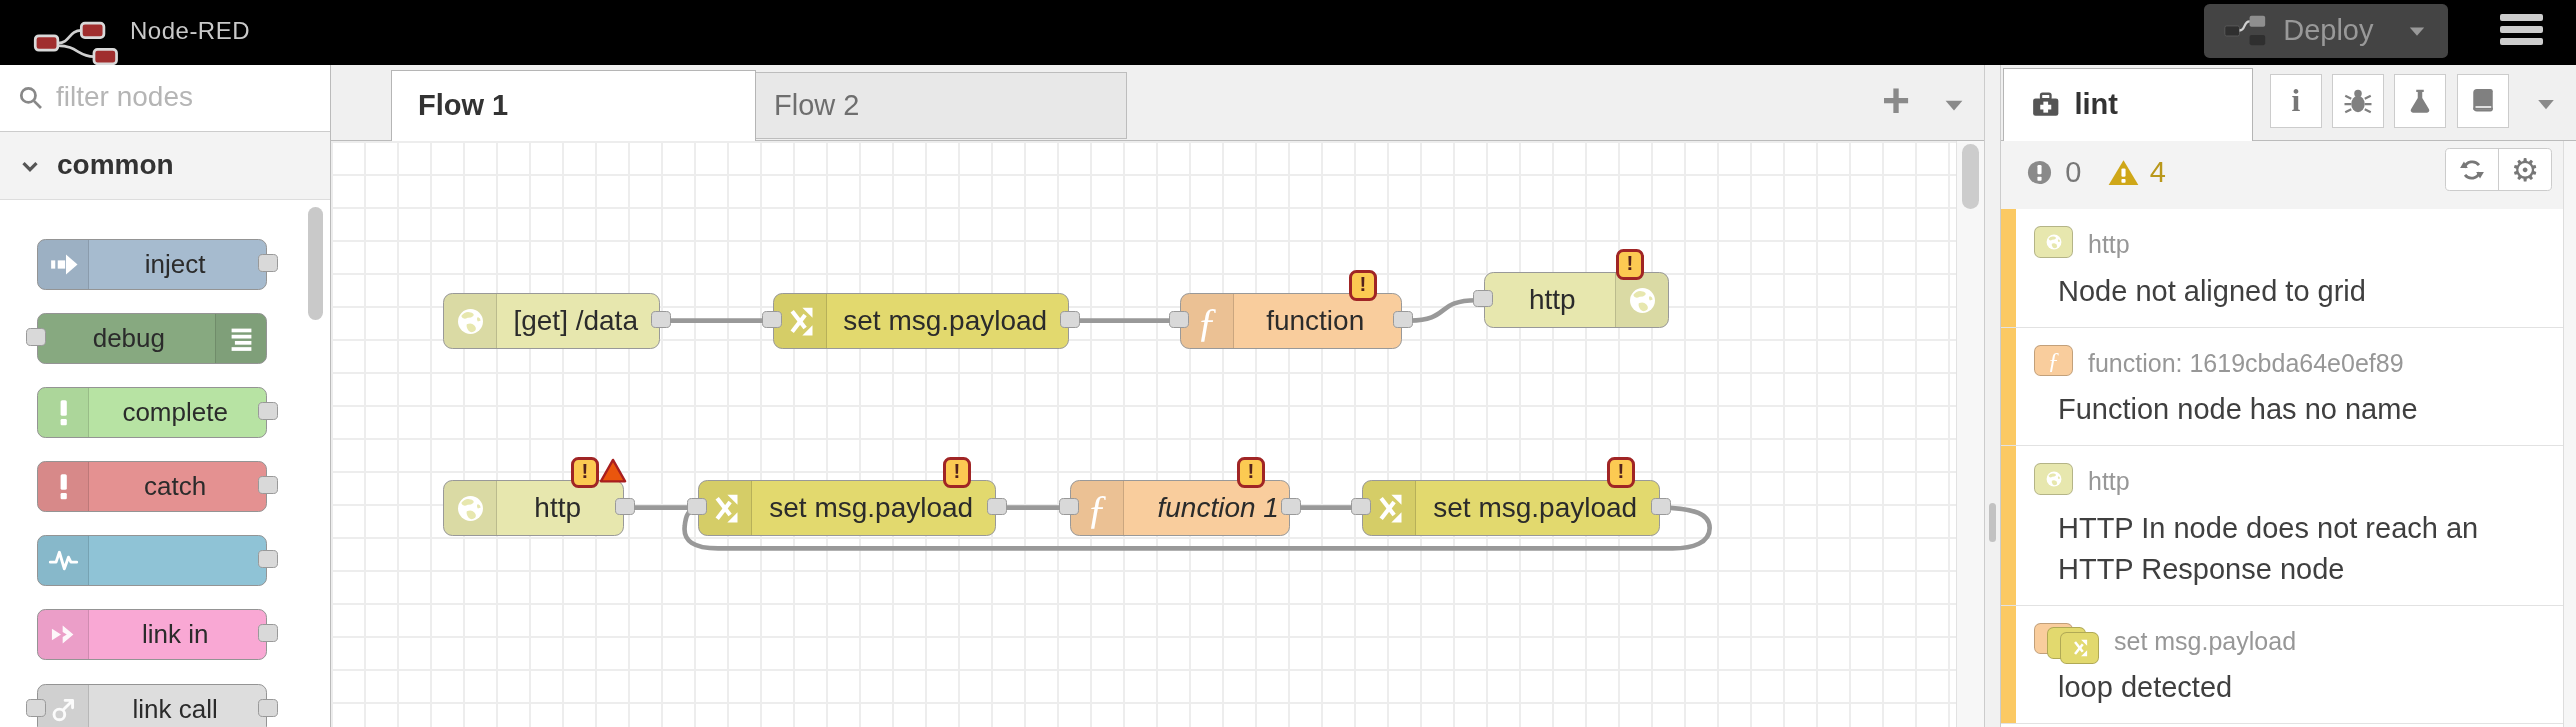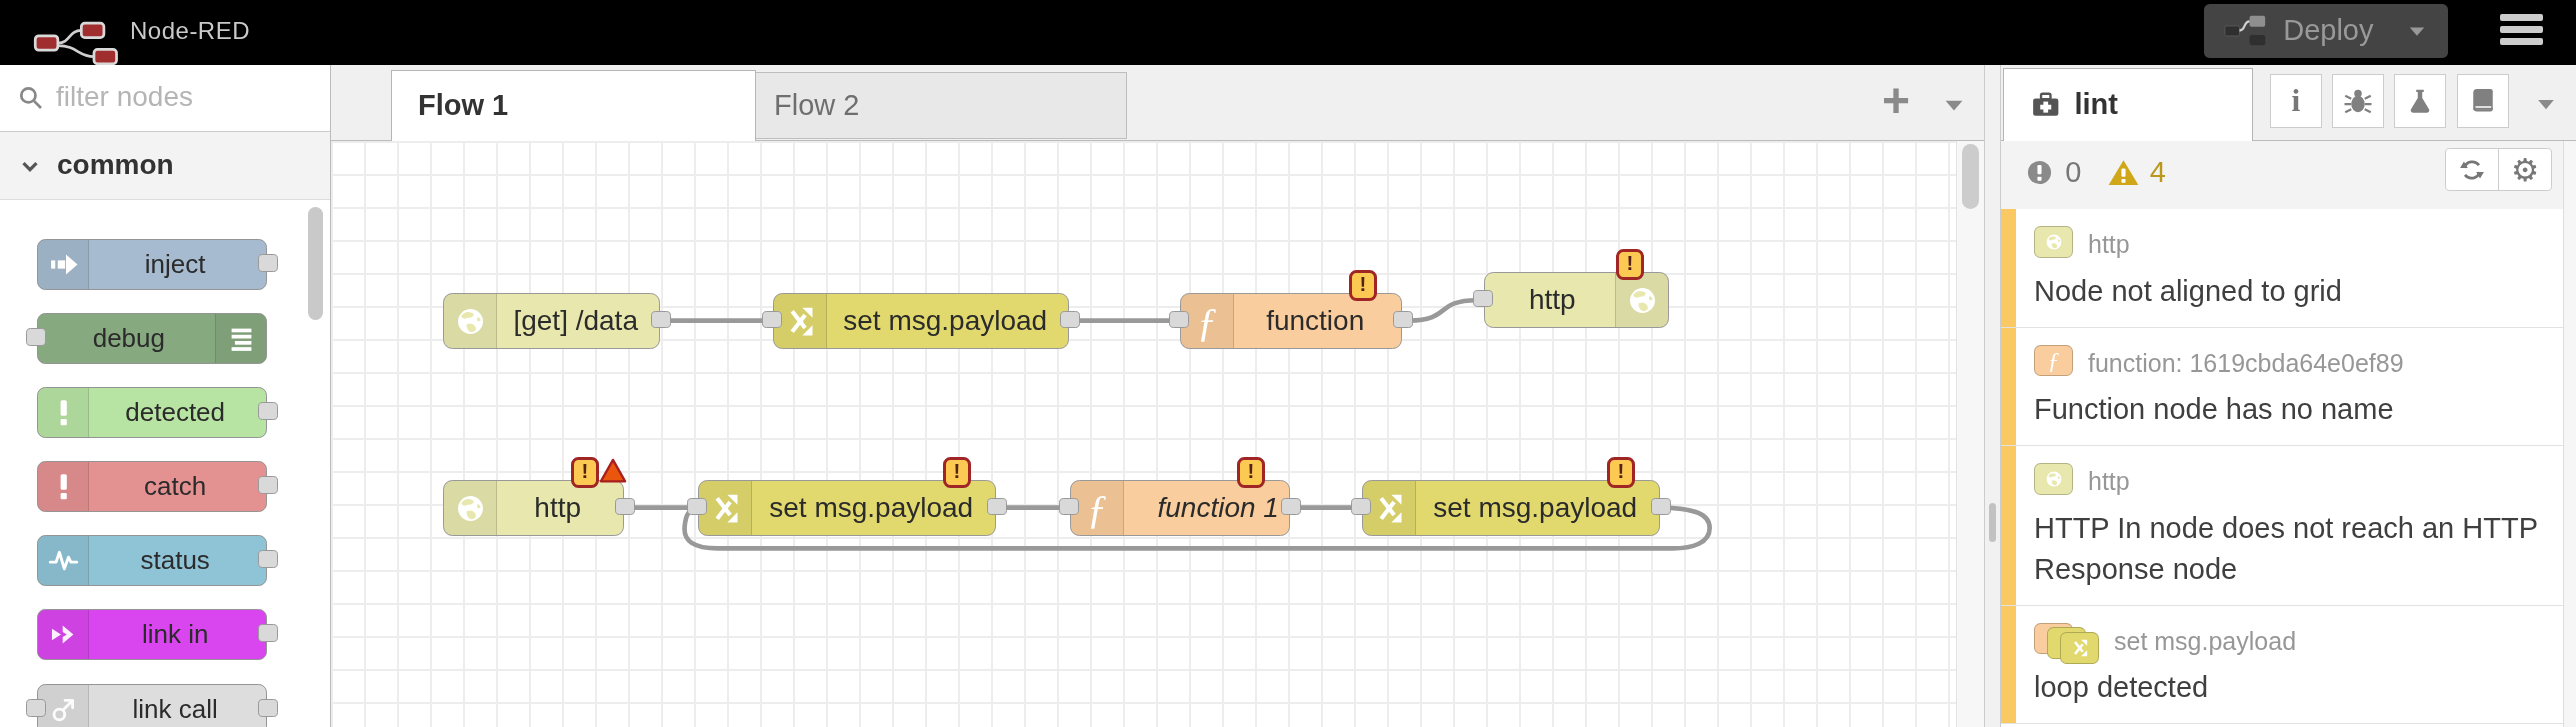--- a/index.html
+++ b/index.html
@@ -125,21 +125,21 @@
   #lint-list{position:absolute;left:0;top:144px;width:562px;bottom:0;overflow:hidden;}
   .lint-item{position:relative;border-bottom:1.9px solid #e2e2e2;padding:15px 18.5px 15px 33px;cursor:pointer;background:#fff;}
   .lint-item .sev-bar{position:absolute;left:0;top:0;bottom:0;width:15px;background:var(--warn,#fbc963);}
   .lint-item .item-head{display:flex;align-items:center;gap:15px;height:41px;}
   .icon-stack{position:relative;height:37px;}
   .mini-node{position:absolute;width:39px;height:31.5px;border:1.9px solid rgba(0,0,0,.22);
     border-radius:6.5px;box-sizing:border-box;display:flex;align-items:center;justify-content:center;}
   .mini-node svg{width:22px;height:22px;}
   .mini-node .fn-glyph{font-size:24px;line-height:22px;}
   .lint-item .item-label{font-size:25px;color:#979797;}
-  .lint-item .item-msg{font-size:29px;color:#3f3f3f;line-height:41px;margin-top:5.6px;max-width:505px;}
+  .lint-item .item-msg{font-size:29px;color:#3f3f3f;line-height:41px;margin-top:5.6px;max-width:505px;margin-left:24px;}
   #sidebar-scroll-strip{position:absolute;right:0;top:76px;bottom:0;width:13px;background:#f6f6f6;
     border-left:0.9px solid #ddd;box-sizing:border-box;}
 </style>
 </head>
 <body>
 
 <div id="app">
 
   <div id="header">
     <svg id="logo" viewBox="0 0 104 62">
@@ -211,43 +211,42 @@
      <div class="nlabel" style="left:3.7px;right:50px">debug</div>
           <span class="port in"></span>
         </div>
         <div class="palette-node" style="top: 322px; background: rgb(183, 227, 163);">
           <div class="strip left">
             <svg viewBox="0 0 40 40" fill="#fff">
               <rect x="16.5" y="5" width="7.5" height="19" rx="2"></rect>
     <rect x="16.5" y="28" width="7.5" height="7.5" rx="1.5"></rect>
             </svg>
           </div>
-     <div class="nlabel" style="left:50px;right:3.7px">detected</div>
+     <div class="nlabel" style="left:50px;right:3.7px">complete</div>
           <span class="port out"></span>
         </div>
         <div class="palette-node" style="top: 396px; background: rgb(228, 145, 145);">
           <div class="strip left">
             <svg viewBox="0 0 40 40" fill="#fff">
               <rect x="16.5" y="5" width="7.5" height="19" rx="2"></rect>
     <rect x="16.5" y="28" width="7.5" height="7.5" rx="1.5"></rect>
             </svg>
           </div>
      <div class="nlabel" style="left:50px;right:3.7px">catch</div>
           <span class="port out"></span>
         </div>
         <div class="palette-node" style="top: 470px; background: rgb(143, 195, 214);">
           <div class="strip left">
             <svg viewBox="0 0 40 40">
               <path d="M4 22 h7 l4 -12 6 20 5 -14 3 6 h7" fill="none" stroke="#fff" stroke-width="3.5" stroke-linejoin="round" stroke-linecap="round"></path>
             </svg>
           </div>
-     <div class="nlabel" style="left:50px;right:3.7px">status</div>
           <span class="port out"></span>
         </div>
-        <div class="palette-node" style="top: 544px; background: #d946ef;">
+        <div class="palette-node" style="top: 544px; background: #f9a8d4;">
           <div class="strip left">
             <svg viewBox="0 0 40 40" fill="#fff" opacity=".92">
               <path d="M6 13 v14 l11 -7z"></path>
     <path d="M19 9 l13 11 -13 11 v-8 l5 -3 -5 -3z"></path>
             </svg>
           </div>
      <div class="nlabel" style="left:50px;right:3.7px">link in</div>
           <span class="port out"></span>
         </div>
         <div class="palette-node" style="top: 619px; background: rgb(221, 221, 221);">

